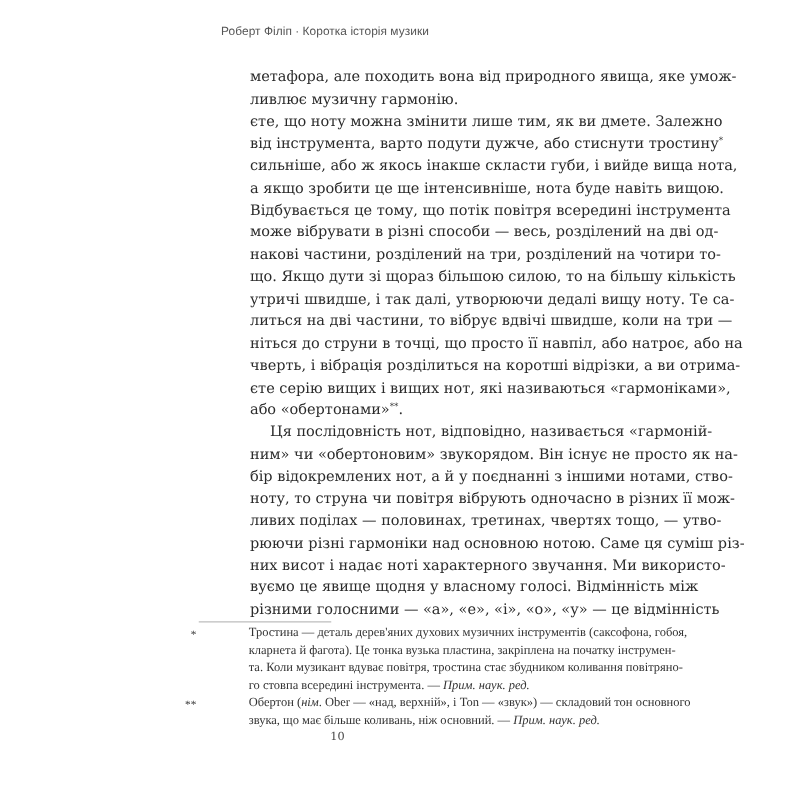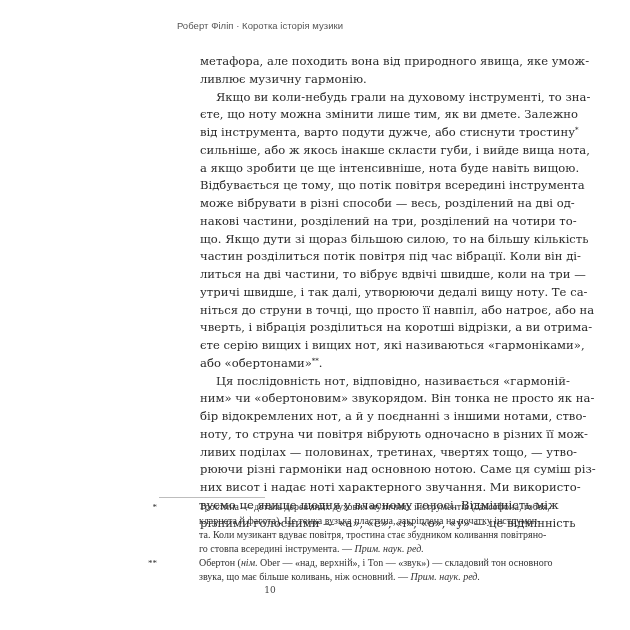--- a/index.html
+++ b/index.html
@@ -48,38 +48,36 @@
 </head>
 <body>
 
 <div class="page-header">
   <span>Роберт Філіп · Коротка історія музики</span>
 </div>
 
 <div class="body-text">
   <span class="line">метафора, але походить вона від природного явища, яке умож-</span>
   <span class="line last">ливлює музичну гармонію.</span>
-  <span class="line indent">Якщо ви коли-небудь грали на духовому інструменті, то зна-</span>
   <span class="line">єте, що ноту можна змінити лише тим, як ви дмете. Залежно</span>
   <span class="line"><span>від інструмента, варто подути дужче, або стиснути тростину</span><sup>*</sup></span>
   <span class="line">сильніше, або ж якось інакше скласти губи, і вийде вища нота,</span>
   <span class="line">а якщо зробити це ще інтенсивніше, нота буде навіть вищою.</span>
   <span class="line">Відбувається це тому, що потік повітря всередині інструмента</span>
   <span class="line">може вібрувати в різні способи — весь, розділений на дві од-</span>
   <span class="line">накові частини, розділений на три, розділений на чотири то-</span>
   <span class="line">що. Якщо дути зі щораз більшою силою, то на більшу кількість</span>
-  <span class="line">частин розділиться потік повітря під час вібрації. Коли він ді-</span>
+  <span class="line">утричі швидше, і так далі, утворюючи дедалі вищу ноту. Те са-</span>
   <span class="line">литься на дві частини, то вібрує вдвічі швидше, коли на три —</span>
-  <span class="line">утричі швидше, і так далі, утворюючи дедалі вищу ноту. Те са-</span>
   <span class="line">ніться до струни в точці, що просто її навпіл, або натроє, або на</span>
   <span class="line">чверть, і вібрація розділиться на коротші відрізки, а ви отрима-</span>
   <span class="line">єте серію вищих і вищих нот, які називаються «гармоніками»,</span>
   <span class="line last"><span>або «обертонами»</span><sup>**</sup><span>.</span></span>
   <span class="line indent">Ця послідовність нот, відповідно, називається «гармоній-</span>
-  <span class="line">ним» чи «обертоновим» звукорядом. Він тонка не просто як на-</span>
+  <span class="line">ним» чи «обертоновим» звукорядом. Він існує не просто як на-</span>
   <span class="line">бір відокремлених нот, а й у поєднанні з іншими нотами, ство-</span>
   <span class="line">ноту, то струна чи повітря вібрують одночасно в різних її мож-</span>
   <span class="line">ливих поділах — половинах, третинах, чвертях тощо, — утво-</span>
   <span class="line">рюючи різні гармоніки над основною нотою. Саме ця суміш різ-</span>
   <span class="line">них висот і надає ноті характерного звучання. Ми використо-</span>
   <span class="line">вуємо це явище щодня у власному голосі. Відмінність між</span>
   <span class="line">різними голосними — «а», «е», «і», «о», «у» — це відмінність</span>
 </div>
 
 <div class="footnote-rule"></div>

